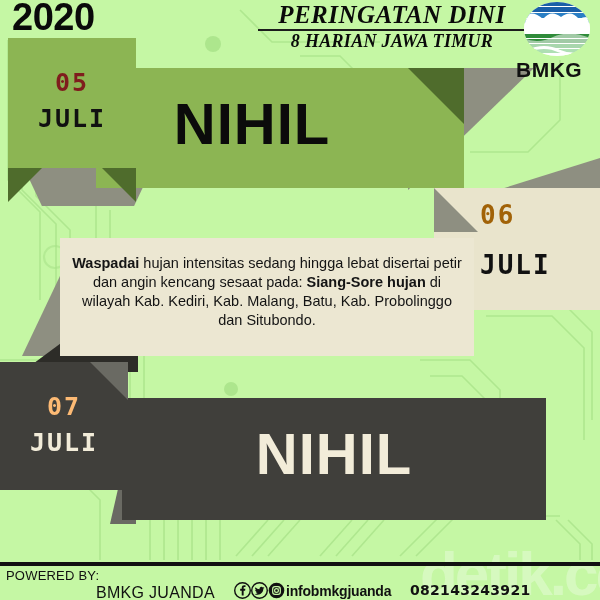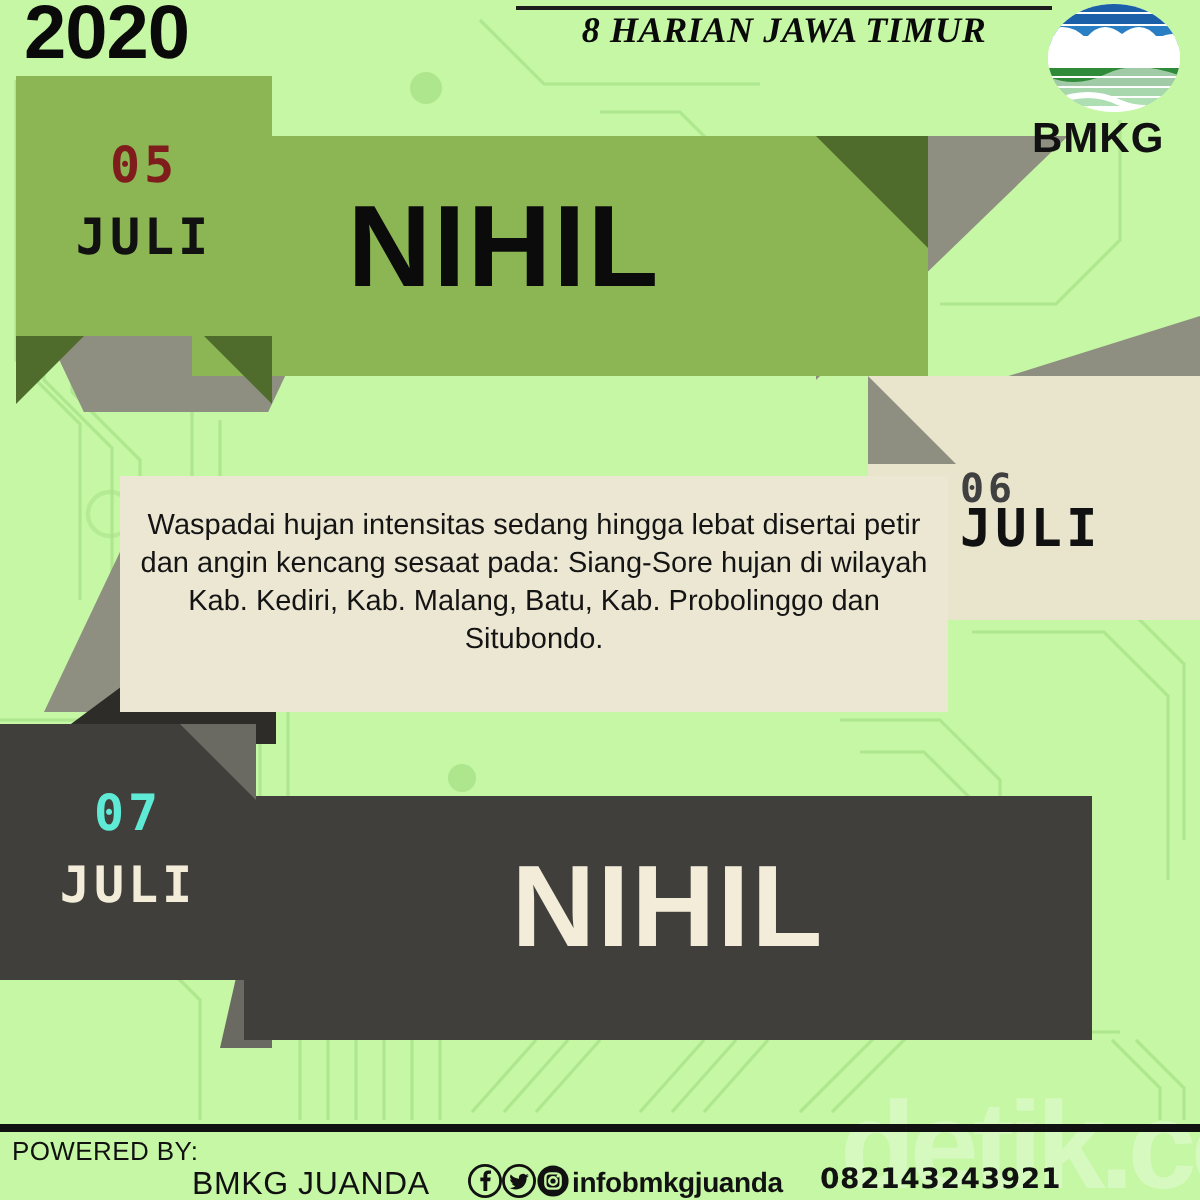--- a/index.html
+++ b/index.html
@@ -59,38 +59,38 @@
     left:96px;top:68px;width:368px;height:120px;background:#8cb553;z-index:5;
   }
   #green-banner .nh{
     position:absolute;left:0;top:22px;width:312px;text-align:center;
     font-size:58px;font-weight:bold;color:#0b0b0b;letter-spacing:1px;
     font-family:"Liberation Sans",sans-serif;
   }
 
   
   #card06{left:434px;top:188px;width:166px;height:122px;background:#e9e4cc;z-index:6;}
-  #card06 .d{top:44px;font-size:20px;color:#404040;letter-spacing:2px;text-align:left;left:46px;width:auto;}
+  #card06 .d{top:12px;font-size:26px;color:#a16207;letter-spacing:2px;text-align:left;left:46px;width:auto;}
   #card06 .m{top:62px;font-size:26px;color:#111;letter-spacing:2px;text-align:left;left:46px;width:auto;}
 
   
   #msgbox{
     position:absolute;left:60px;top:238px;width:414px;height:118px;
     background:#ece7d2;z-index:7;
   }
   #msgtext{
     position:absolute;left:0;top:16px;width:414px;padding:0 10px;box-sizing:border-box;
     text-align:center;font-size:14.5px;line-height:19px;color:#141414;
     font-family:"Liberation Sans",sans-serif;
   }
-  #msgtext b{font-weight:normal;margin-top:25px;}
+  #msgtext b{font-weight:bold;margin-top:25px;}
 
   
   #card07{left:0px;top:362px;width:128px;height:128px;background:#403f3b;z-index:6;}
-  #card07 .d{top:30px;font-size:25px;color:#5eead4;letter-spacing:2px;}
+  #card07 .d{top:30px;font-size:25px;color:#fdba74;letter-spacing:2px;}
   #card07 .m{top:66px;font-size:25px;color:#f2ecd9;letter-spacing:2px;}
 
   
   #dark-banner{
     left:122px;top:398px;width:424px;height:122px;background:#403f3b;z-index:5;
   }
   #dark-banner .nh{
     position:absolute;left:0;top:22px;width:424px;text-align:center;
     font-size:58px;font-weight:bold;color:#f2ecd9;letter-spacing:1px;
     font-family:"Liberation Sans",sans-serif;
@@ -178,20 +178,21 @@
       <g stroke="#8fd070" stroke-width="1.4" fill="none" opacity="0.5">
         <rect x="140" y="86" width="44" height="26" rx="13"></rect>
         <rect x="330" y="430" width="54" height="28" rx="14"></rect>
       </g>
     </svg>
   </div>
 
   <div class="year">2020</div>
 
   <div class="header">
+    <div class="h-line1">PERINGATAN DINI</div>
     <div class="h-rule"></div>
     <div class="h-line2">8 HARIAN JAWA TIMUR</div>
   </div>
 
   <div class="logo">
     <svg width="72" height="56" viewBox="0 0 72 56" xmlns="http://www.w3.org/2000/svg">
       <defs>
         <clipPath id="lc">
             <ellipse cx="36" cy="28" rx="33" ry="27"></ellipse>
           </clipPath>

